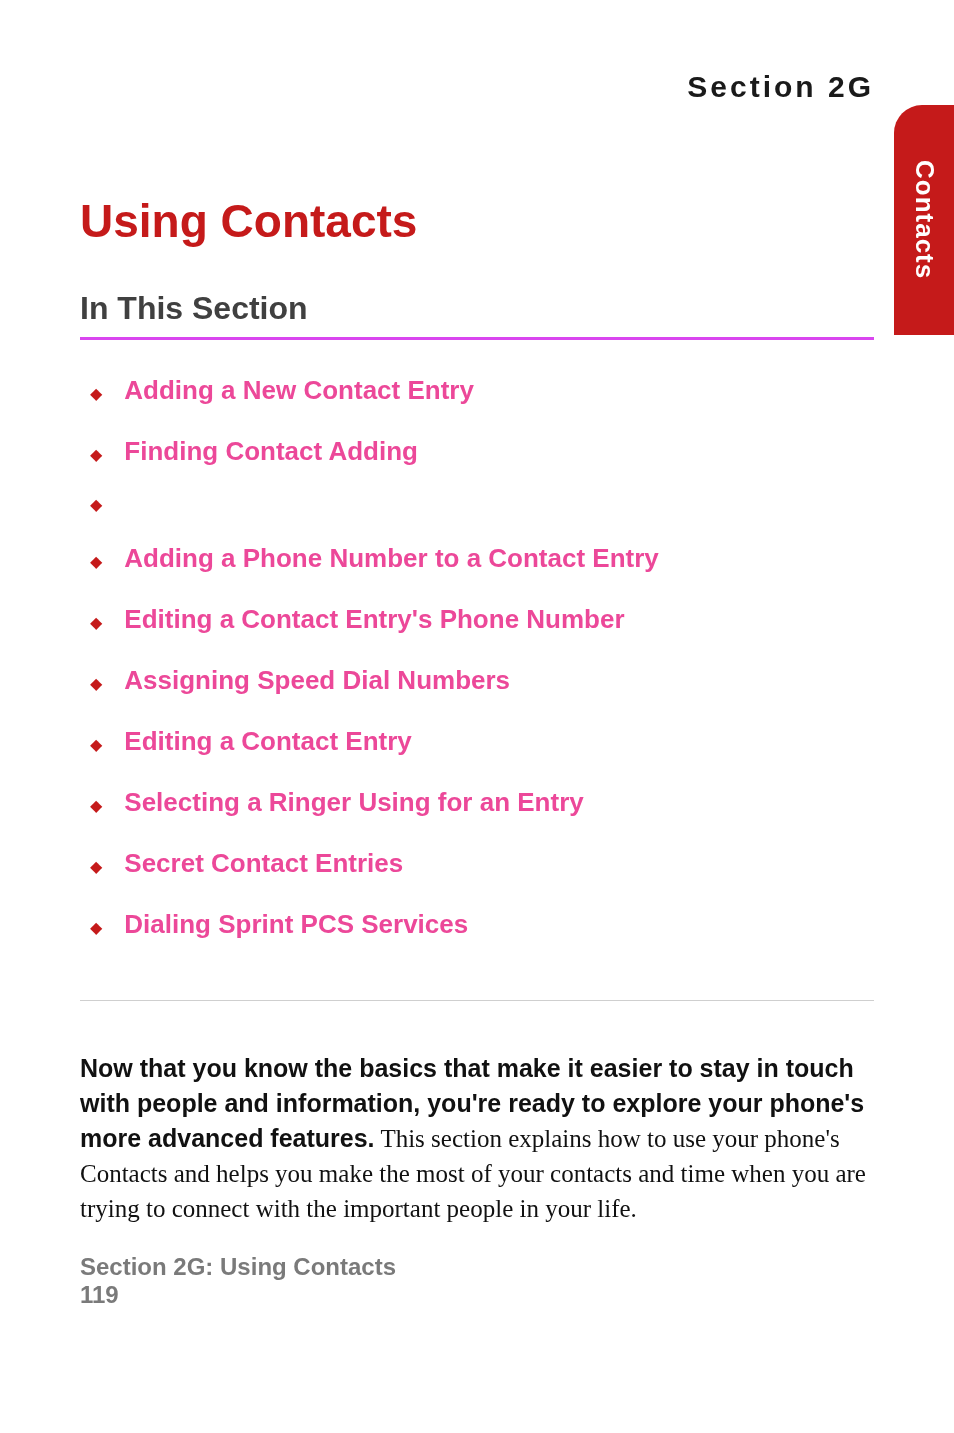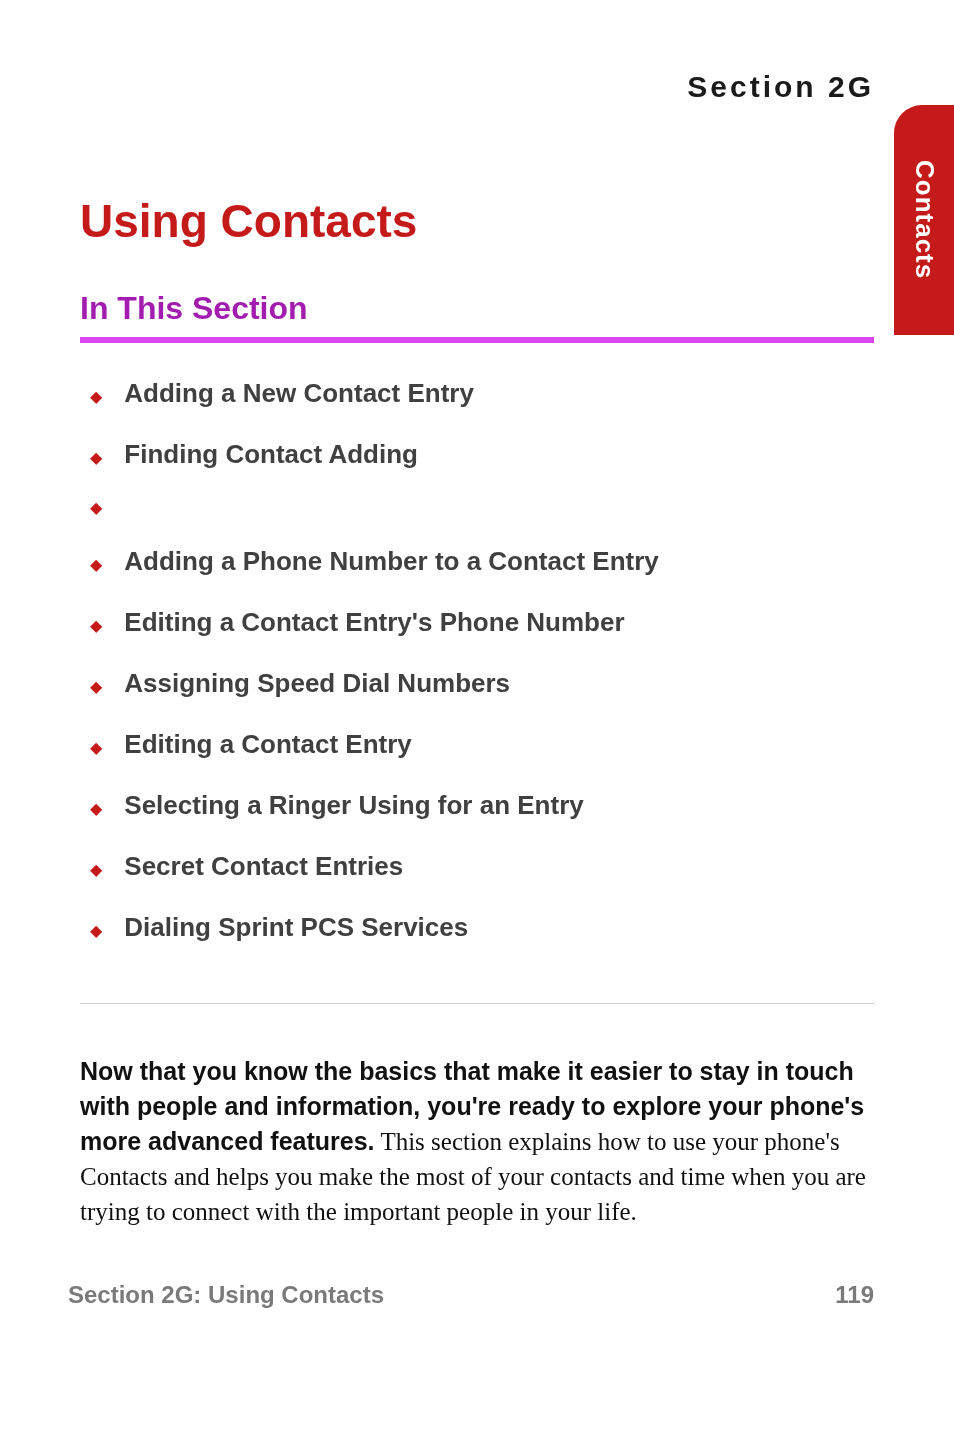--- a/index.html
+++ b/index.html
@@ -42,23 +42,23 @@
     font-weight: 800;
     color: #c51a1a;
     font-size: 46px;
     margin-bottom: 42px;
   }
   h2.subhead {
     font-family: "Arial Narrow", Arial, Helvetica, sans-serif;
     font-stretch: condensed;
     font-weight: 700;
     font-size: 32px;
-    color: #a21caf;
+    color: #404040;
     padding-bottom: 10px;
-    border-bottom: 6px solid #d946ef;
+    border-bottom: 3px solid #d946ef;
     margin-bottom: 35px;
     letter-spacing: 0px;
   }
   ul.toc {
     list-style: none;
     margin-left: 0;
     padding-bottom: 30px;
     border-bottom: 1px solid #cfcfcf;
     margin-bottom: 50px;
   }
@@ -73,45 +73,46 @@
     color: #c51a1a;
     font-family: Arial, sans-serif;
     font-size: 16px;
     line-height: 1;
   }
   ul.toc li .label {
     font-family: "Arial Narrow", Arial, Helvetica, sans-serif;
     font-stretch: condensed;
     font-weight: 700;
     font-size: 26px;
-    color: #404040;
+    color: #ec4899;
     letter-spacing: 0px;
   }
   p.body {
     font-size: 25px;
     line-height: 1.4;
     color: #111;
   }
   p.body .lead {
     font-family: "Arial Narrow", Arial, Helvetica, sans-serif;
     font-stretch: condensed;
     font-weight: 700;
     letter-spacing: 0px;
   }
   .footer {
     position: absolute;
     bottom: 50px;
-    left: 68px;
+    left: 80px;
     right: 80px;
     display: flex;
     justify-content: space-between;
     font-family: Arial, Helvetica, sans-serif;
     font-weight: 700;
     color: #7a7a7a;
     font-size: 24px;
+    flex-direction: column;
   }
 </style>
 </head>
 <body>
 
 <div class="page">
 
   <div class="section-label">Section 2G</div>
 
   <div class="thumb-tab">

